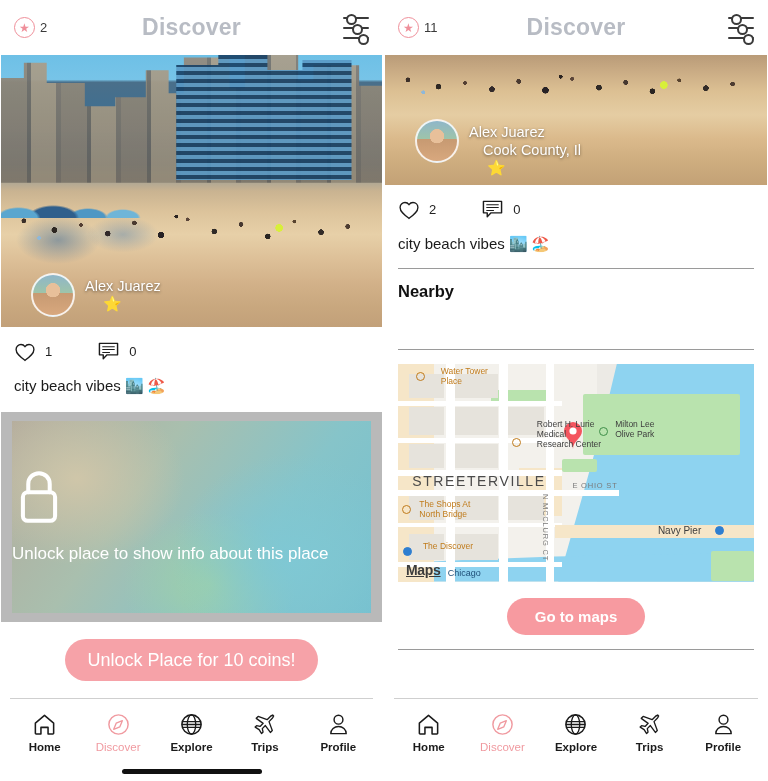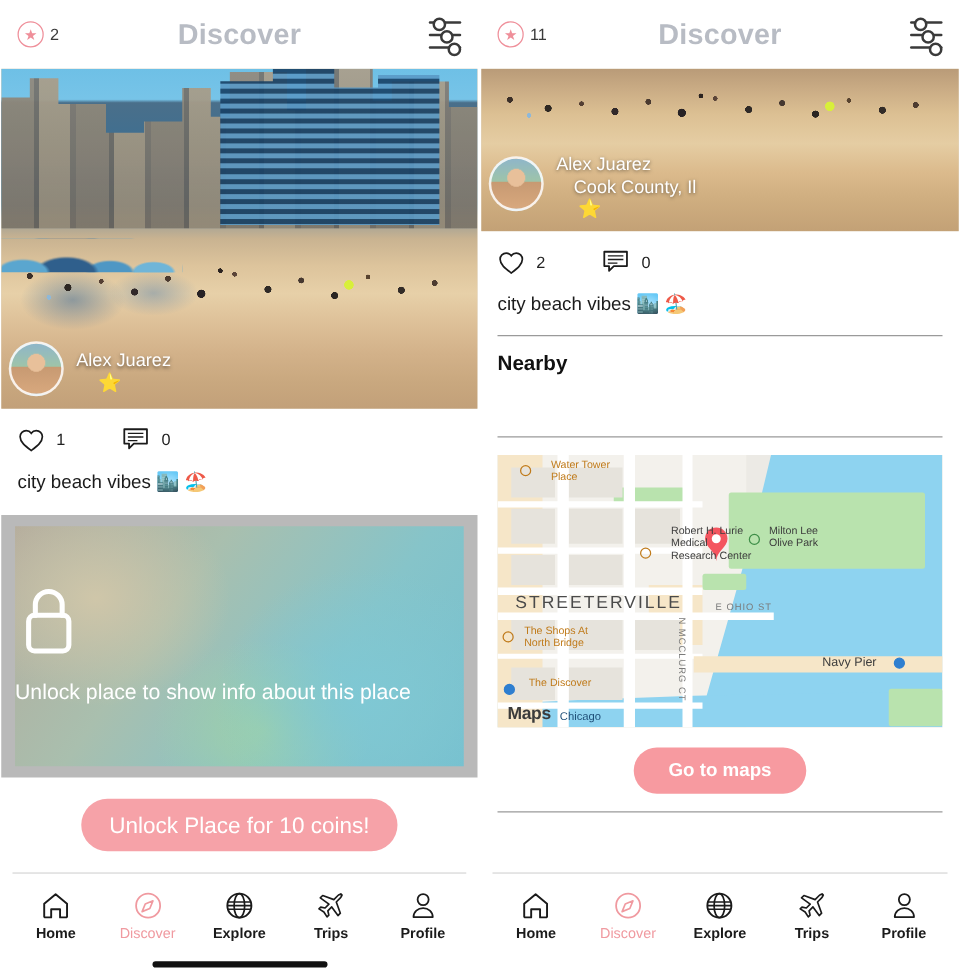--- a/index.html
+++ b/index.html
@@ -136,22 +136,22 @@
     position: absolute; left: 0; width: 38%;
     background-image:
       radial-gradient(ellipse 22px 11px at 12% 100%, #5aa6cf 85%, transparent),
       radial-gradient(ellipse 26px 13px at 36% 100%, #2f5f8c 85%, transparent),
       radial-gradient(ellipse 20px 10px at 60% 100%, #4e97c4 85%, transparent),
       radial-gradient(ellipse 18px 9px at 84% 100%, #6fb5d8 85%, transparent);
   }
   .photo-wrap.tall .tents { top: 50%; height: 10%; }
 
   .user-overlay {
-    position: absolute; left: 6px; bottom: 10px;
-    display: flex; align-items: center; gap: 10px;
+    position: absolute; left: 30px; bottom: 10px;
+    display: flex; align-items: flex-start; gap: 10px;
     z-index: 3;
     margin-top: 12px;
   }
   .avatar {
     width: 44px; height: 44px; border-radius: 50%;
     border: 2px solid rgba(255,255,255,.85);
     background:
       radial-gradient(circle at 50% 38%, #e8c09a 22%, transparent 23%),
       linear-gradient(to bottom, #8fb6c9 0%, #9ec4a9 45%, #c79a72 46%, #d8a87e 100%);
     flex: 0 0 44px;
@@ -284,20 +284,21 @@
     position: absolute; width: 9px; height: 9px; border-radius: 50%;
     border: 1.4px solid #c07b1b;
   }
   .poi-dot.green { border-color: #3e8e48; }
   .poi-dot.blue { border-color: #2f7fd0; background: #2f7fd0; }
   .maps-logo {
     position: absolute; left: 6px; bottom: 4px;
     display: flex; align-items: center; gap: 2px;
     font-size: 14px; font-weight: bold; color: #3b3b3b;
     letter-spacing: -.3px;
+    text-decoration: underline;
   }
   .go-maps-wrap { display: flex; justify-content: center; padding-top: 16px; }
   .go-maps-btn {
     background: #f79aa0; color: #ffffff;
     border: none; border-radius: 20px;
     padding: 10px 28px;
     font-size: 15px; font-weight: bold;
     font-family: "Liberation Sans", sans-serif;
     cursor: pointer;
   }

